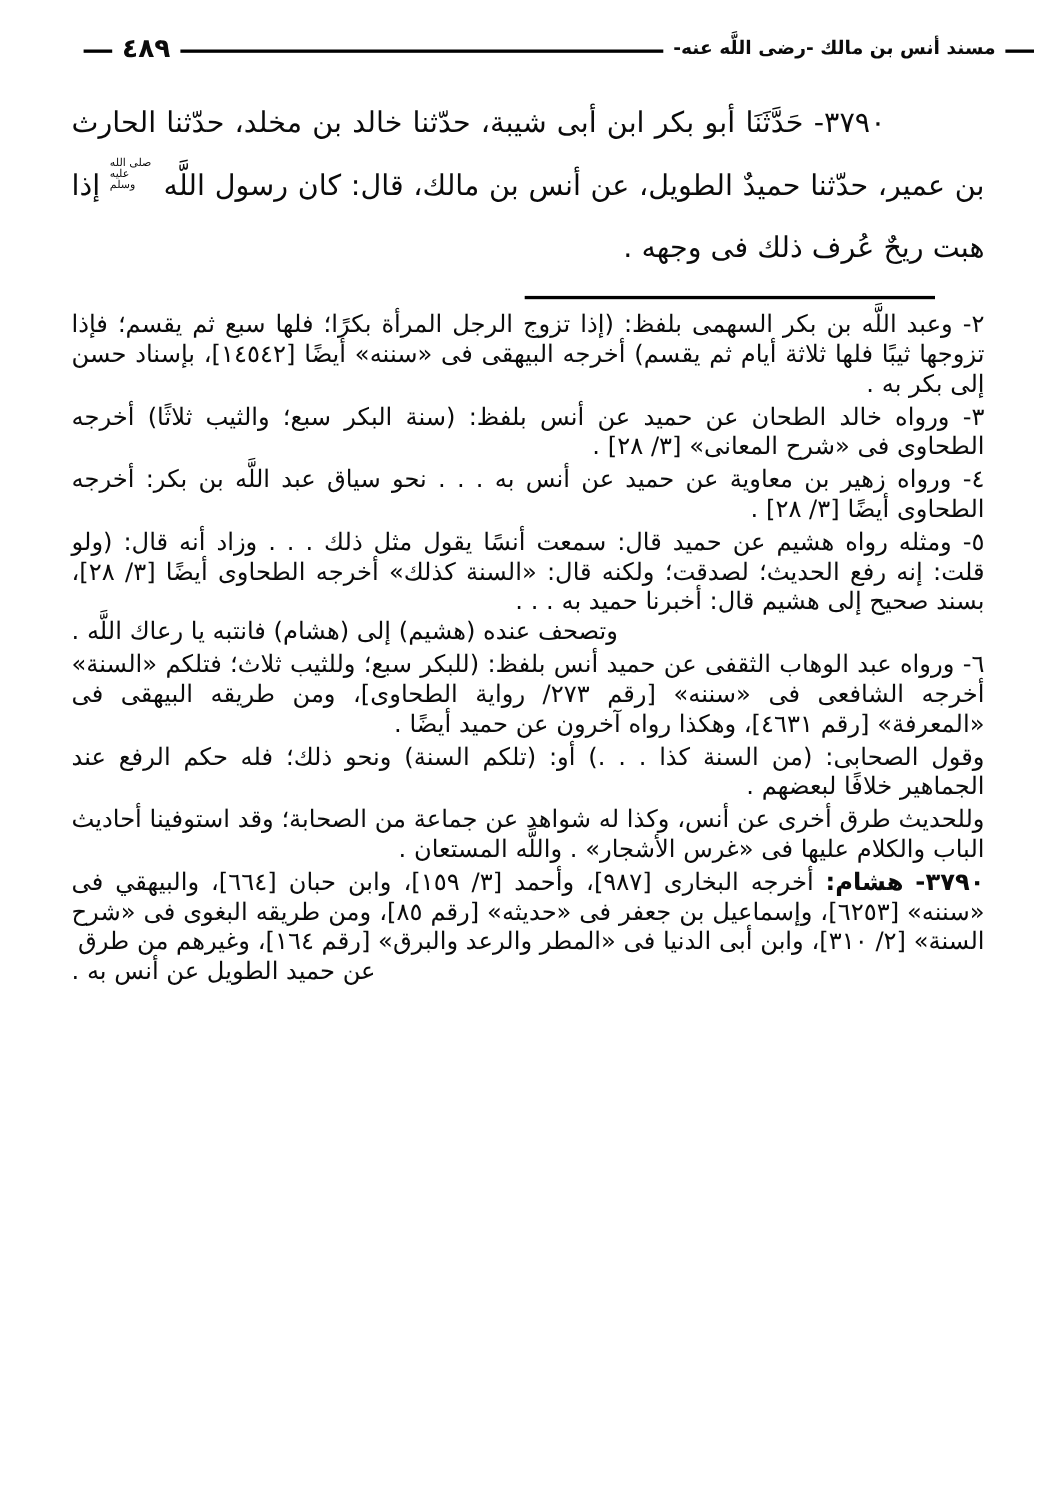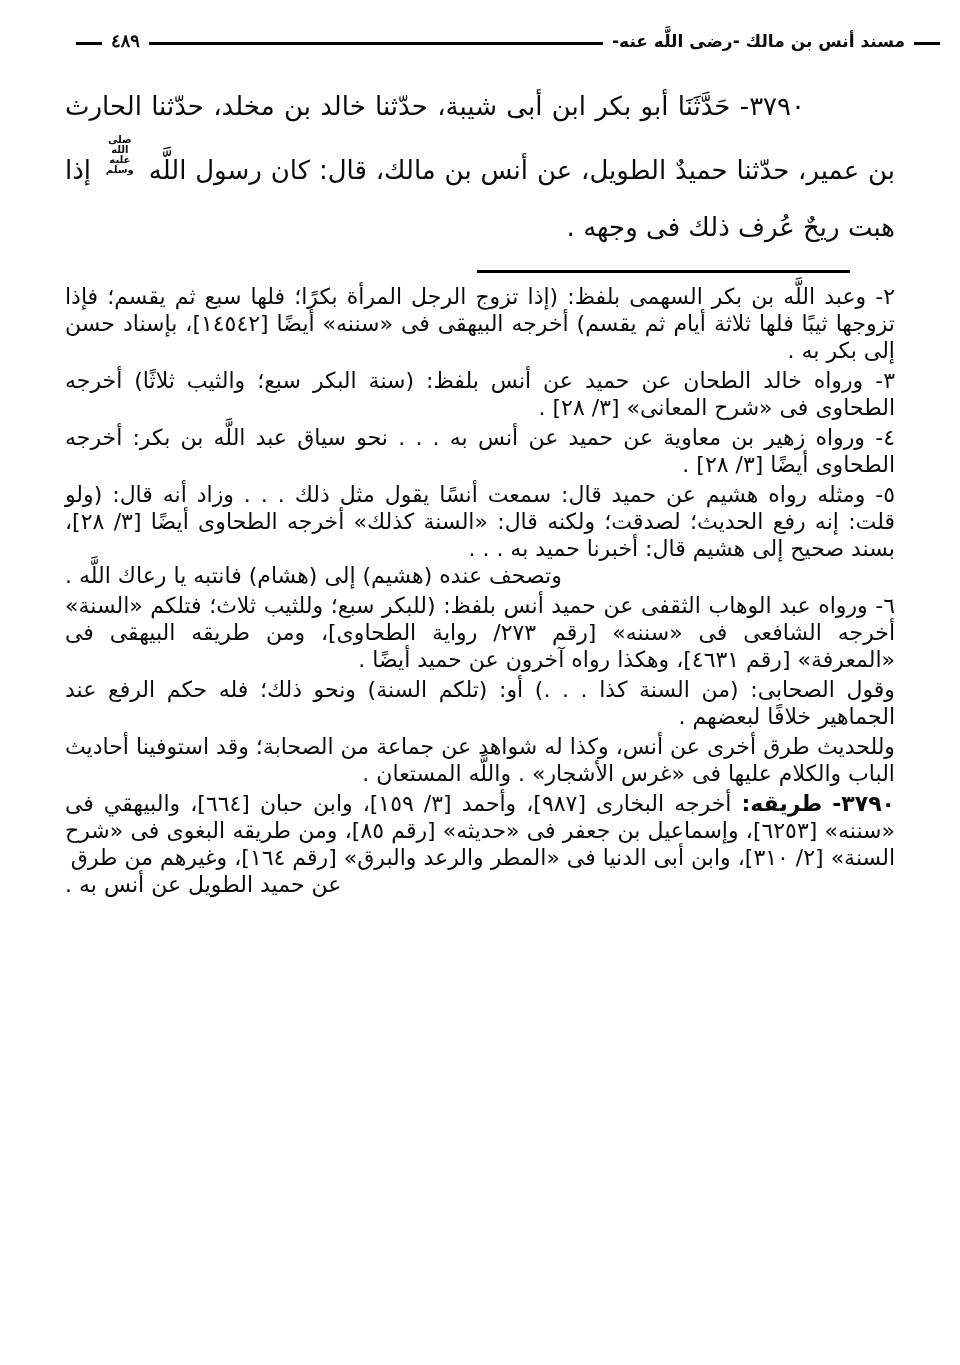--- a/index.html
+++ b/index.html
@@ -26,46 +26,45 @@
   .dash { width: 26px; height: 3px; background: #000; flex: 0 0 auto; }
   .header-title {
     font-size: 17px;
     font-weight: bold;
     white-space: nowrap;
     line-height: 1;
     padding-bottom: 4px;
   }
   .rule { flex: 1 1 auto; height: 3px; background: #000; }
   .page-number {
-    font-size: 18px;
+    font-size: 24px;
     font-weight: bold;
     line-height: 1;
     padding-bottom: 4px;
     letter-spacing: 2px;
-    font-family: Liberation Serif, serif;
   }
   
   .content { direction: rtl; padding: 0 65px; }
   .hadith {
     margin: 24px 0 0 0;
     font-size: 26px;
     line-height: 57px;
     text-align: justify;
     text-indent: 90px;
   }
   .hadith b { font-weight: normal; }
   .honorific {
     display: inline-block;
     width: 40px;
     font-size: 10px;
     line-height: 10px;
-    text-align: center;
+    text-align: left;
     text-indent: 0;
     vertical-align: 6px;
-    font-weight: bold;
+    font-weight: normal;
     white-space: normal;
   }
   .fn-sep {
     width: 373px;
     height: 3px;
     background: #000;
     margin: 14px 45px 10px auto;
   }
   .footnotes {
     font-size: 22px;
@@ -137,20 +136,20 @@
       <p class="fn">
         <span>وقول الصحابى: (من السنة كذا . . .) أو: (تلكم السنة) ونحو ذلك؛ فله حكم الرفع عند الجماهير خلافًا لبعضهم .</span>
       </p>
 
       <p class="fn">
         <span>وللحديث طرق أخرى عن أنس، وكذا له شواهد عن جماعة من الصحابة؛ وقد استوفينا أحاديث الباب والكلام عليها فى «غرس الأشجار» . واللَّه المستعان .</span>
       </p>
 
       <p class="fn">
         <span class="fn-num fn-strong">٣٧٩٠-</span>
-        <span class="fn-strong">طريقه:</span>
+        <span class="fn-strong">هشام:</span>
         <span>أخرجه البخارى [٩٨٧]، وأحمد [٣/ ١٥٩]، وابن حبان [٦٦٤]، والبيهقي فى «سننه» [٦٢٥٣]، وإسماعيل بن جعفر فى «حديثه» [رقم ٨٥]، ومن طريقه البغوى فى «شرح السنة» [٢/ ٣١٠]، وابن أبى الدنيا فى «المطر والرعد والبرق» [رقم ١٦٤]، وغيرهم من طرق</span>
         <span class="fn-tail">عن حميد الطويل عن أنس به .</span>
       </p>
 
     </div>
   </div>
 </div>
 
 </body></html>

